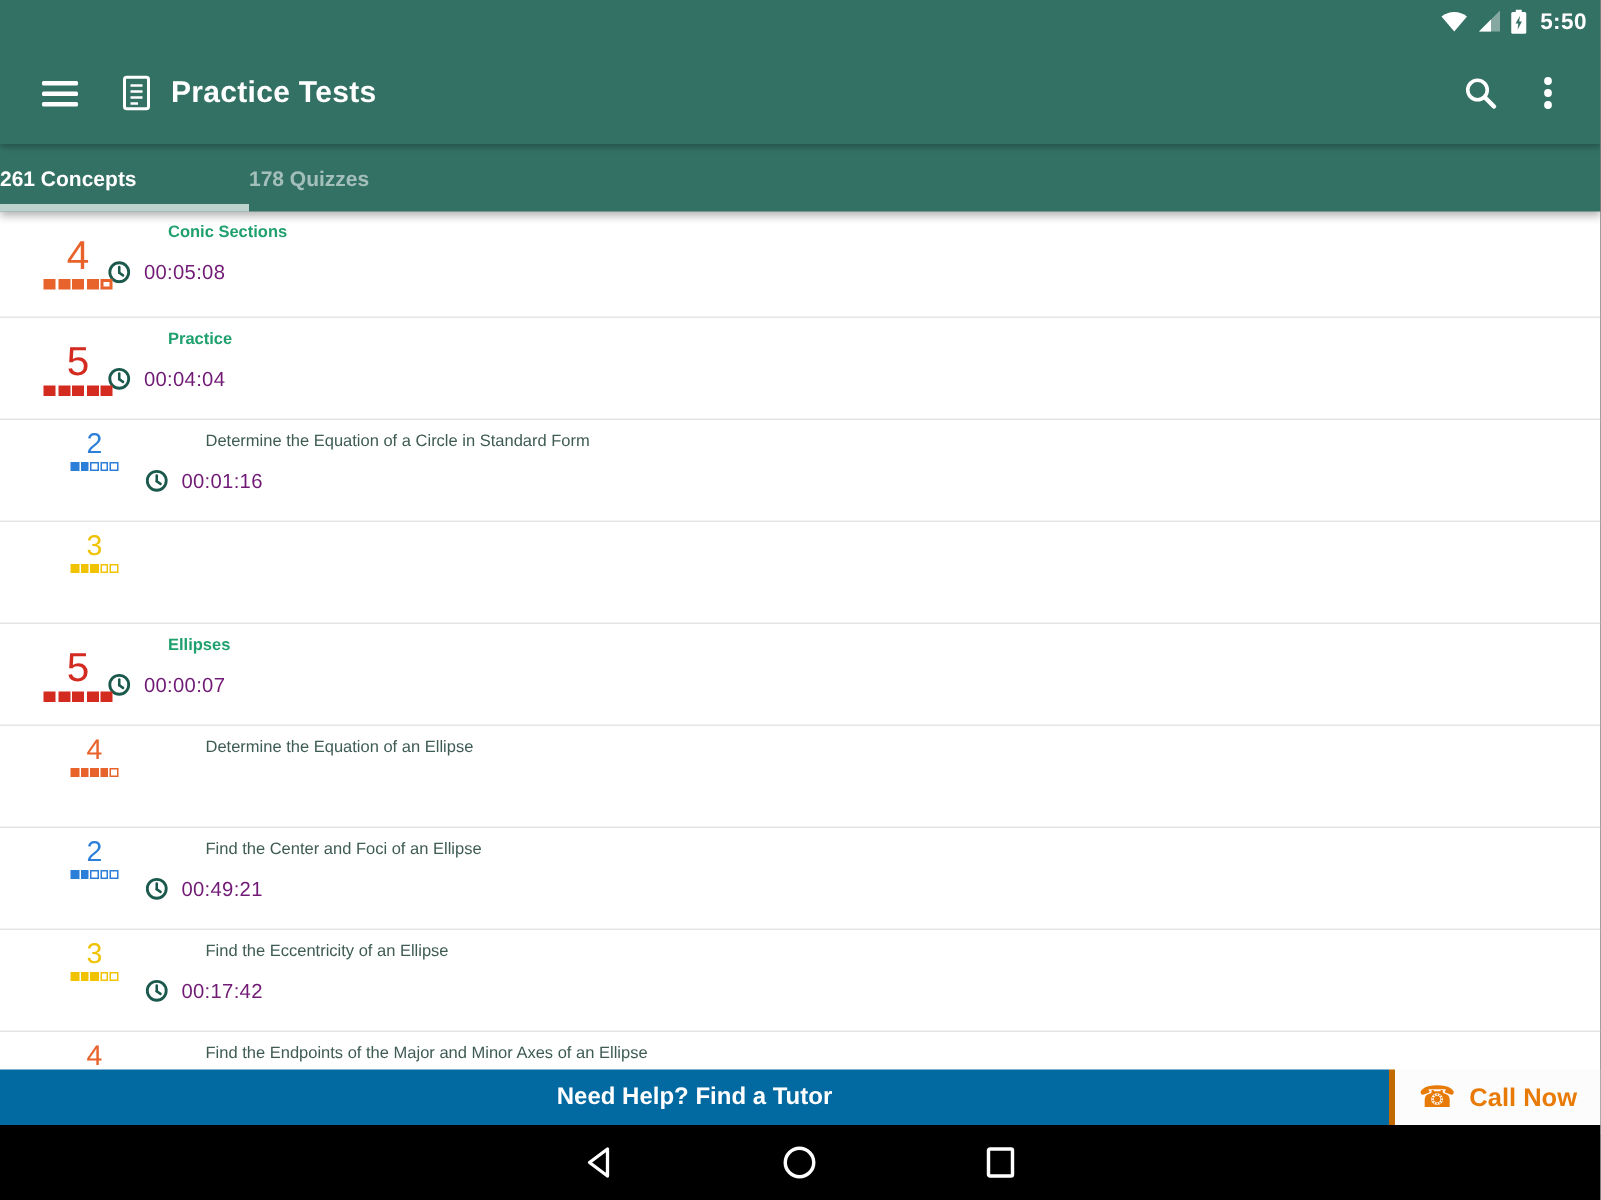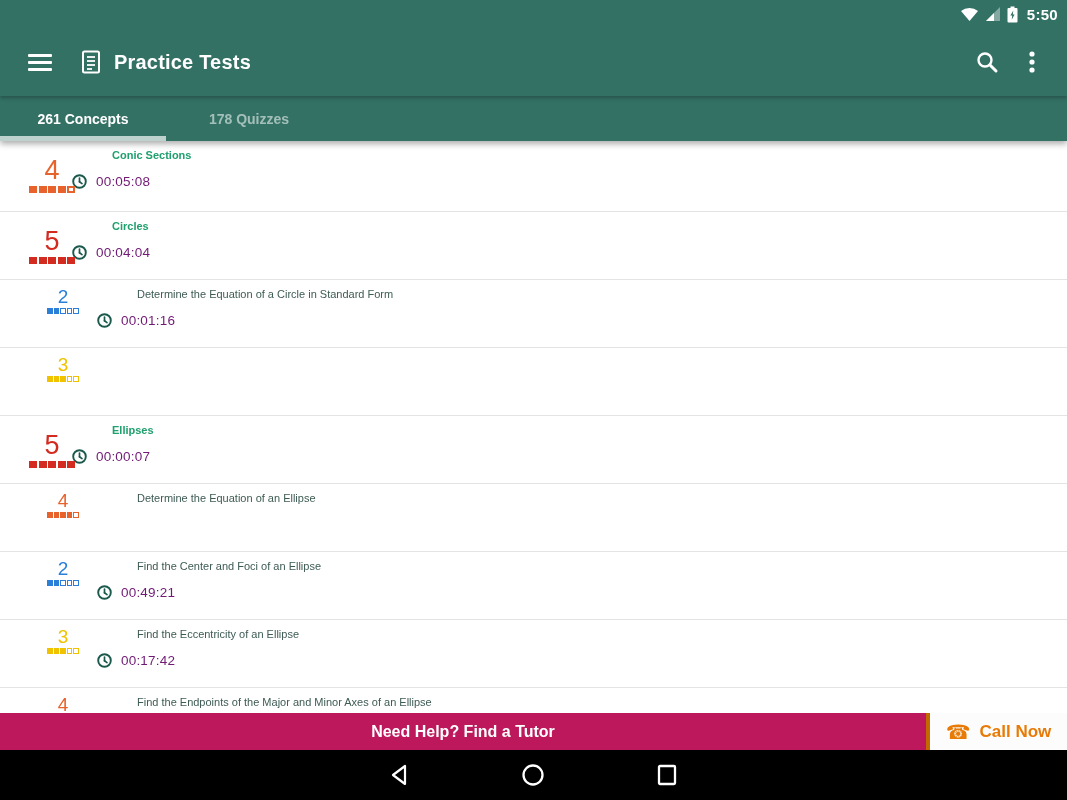--- a/index.html
+++ b/index.html
@@ -26,21 +26,21 @@
   .doc-icon { margin-left:29px; display:flex; }
   .appbar-title { color:#fff; font-size:20px; font-weight:bold; margin-left:13px; letter-spacing:.2px; }
   .appbar-right { margin-left:auto; display:flex; align-items:center; gap:30px; padding-right:32px; }
   
   .tabbar {
     position:absolute; top:96px; left:0; right:0; height:45px;
     background:#347165; display:flex; z-index:5;
     box-shadow:0 3px 6px rgba(0,0,0,.32);
   }
   .tab {
-    width:166px; display:flex; align-items:center; justify-content:center;
+    width:166px; display:flex; align-items:center; 
     font-size:14px; font-weight:bold; color:rgba(255,255,255,.55);
     position:relative; cursor:pointer;
   }
   .tab.active { color:#fff; }
   .tab-indicator { position:absolute; left:0; bottom:0; width:166px; height:5px; background:rgba(255,255,255,.68); }
   
   .list { position:absolute; top:141px; left:0; right:0; bottom:0; background:#fff; z-index:1; }
   .row { position:relative; height:68px; border-bottom:1px solid #e3e5e4; background:#fff; cursor:pointer; }
   .row:first-child { height:71px; }
   .badge { position:absolute; text-align:center; }
@@ -62,21 +62,21 @@
   .category .row-content { margin-left:72px; }
   .concept  .row-content { margin-left:97px; }
   .row-title { font-size:11px;margin-left:40px; }
   .category .row-title { color:#1FA06E; font-weight:bold; }
   .concept  .row-title { color:#3E5B54; }
   .row-time { display:flex; align-items:center; margin-top:13px; }
   .time-text { font-size:13.5px; color:#701a75; margin-left:9px; letter-spacing:.2px; }
   
   .banner { position:absolute; top:713px; left:0; right:0; height:37px; display:flex; z-index:8; }
   .banner-main {
-    flex:1; background:#be185d; color:#fff; font-weight:bold; font-size:16px;
+    flex:1; background:#0369a1; color:#fff; font-weight:bold; font-size:16px;
     display:flex; align-items:center; justify-content:center; cursor:pointer;
   }
   .call-now {
     width:141px; background:#fcfcfc; border-left:4px solid #C26A00;
     display:flex; align-items:center; justify-content:center; gap:9px; cursor:pointer;
   }
   .call-now .phone-glyph { color:#E87B07; font-size:20px; line-height:1; }
   .call-now .call-label { color:#E87B07; font-weight:bold; font-size:17px; }
   
   .navbar { position:absolute; bottom:0; left:0; right:0; height:50px; background:#000; z-index:9; }
@@ -172,21 +172,21 @@
         <div class="badge-num" style="color: rgb(211, 43, 32);">5</div>
         <div class="badge-squares">
             <span class="square filled" style="background: rgb(211, 43, 32);"></span>
             <span class="square filled" style="background: rgb(211, 43, 32);"></span>
             <span class="square filled" style="background: rgb(211, 43, 32);"></span>
             <span class="square filled" style="background: rgb(211, 43, 32);"></span>
             <span class="square filled" style="background: rgb(211, 43, 32);"></span>
           </div>
       </div>
       <div class="row-content">
-        <div class="row-title">Circles</div>
+        <div class="row-title">Practice</div>
         <div class="row-time">
           <svg width="15" height="15" viewBox="0 0 15 15">
             <circle cx="7.5" cy="7.5" r="6.3" fill="none" stroke="#1A594C" stroke-width="1.9"></circle>
             <line x1="7.5" y1="7.8" x2="7.5" y2="4" stroke="#1A594C" stroke-width="1.7" stroke-linecap="round"></line>
             <line x1="7.5" y1="7.8" x2="10" y2="9.6" stroke="#1A594C" stroke-width="1.7" stroke-linecap="round"></line>
           </svg>
           <span class="time-text">00:04:04</span>
         </div>
       </div>
     </div>

